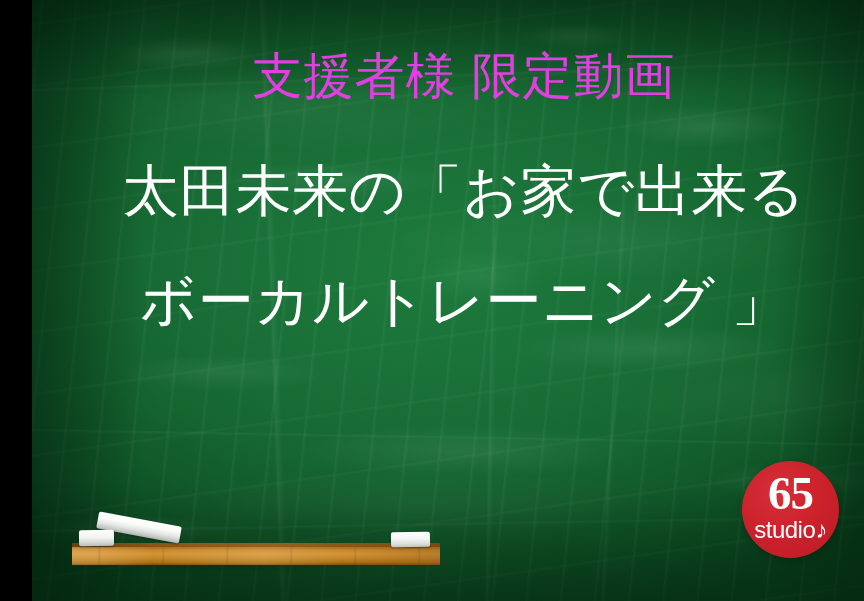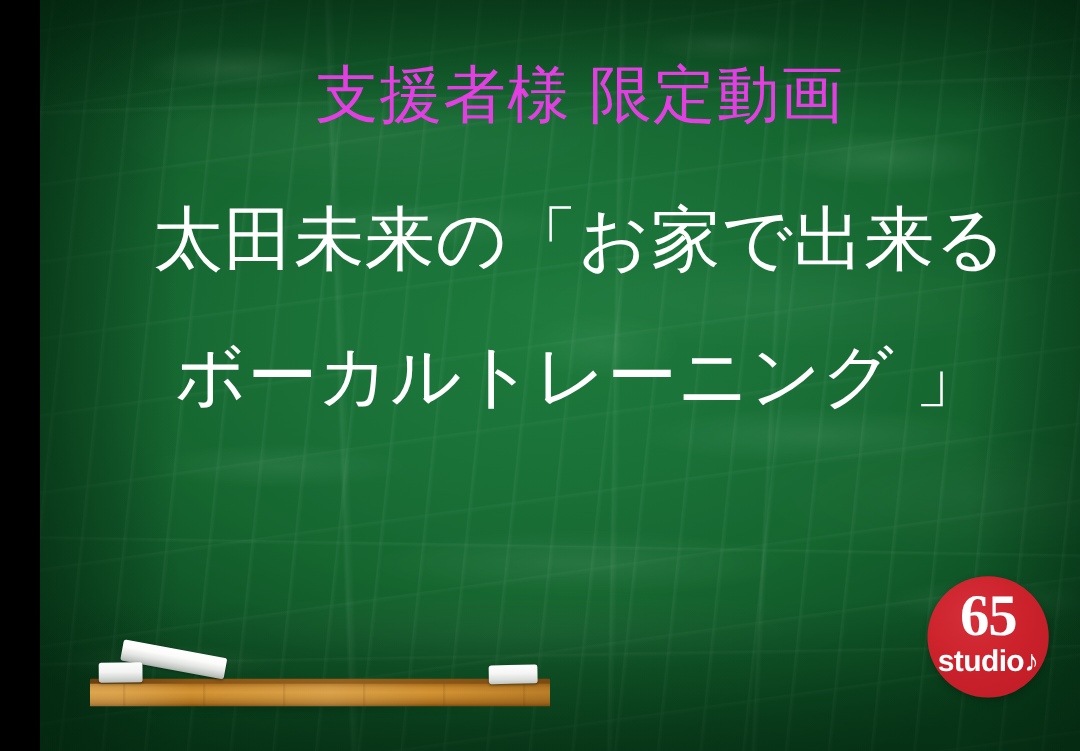--- a/index.html
+++ b/index.html
@@ -245,21 +245,21 @@
     letter-spacing: -1px;
   }
   .logo-studio {
     position: absolute;
     left: 0; right: 0;
     top: 57px;
     text-align: center;
     color: #ffffff;
     font-family: "Liberation Sans", "DejaVu Sans", sans-serif;
     font-size: 24px;
-    font-weight: 700;
+    font-weight: 400;
     line-height: 1;
     letter-spacing: -0.5px;
   }
 </style>
 </head>
 <body>
 
 <div id="stage">
 
   <div class="board-base"></div>

